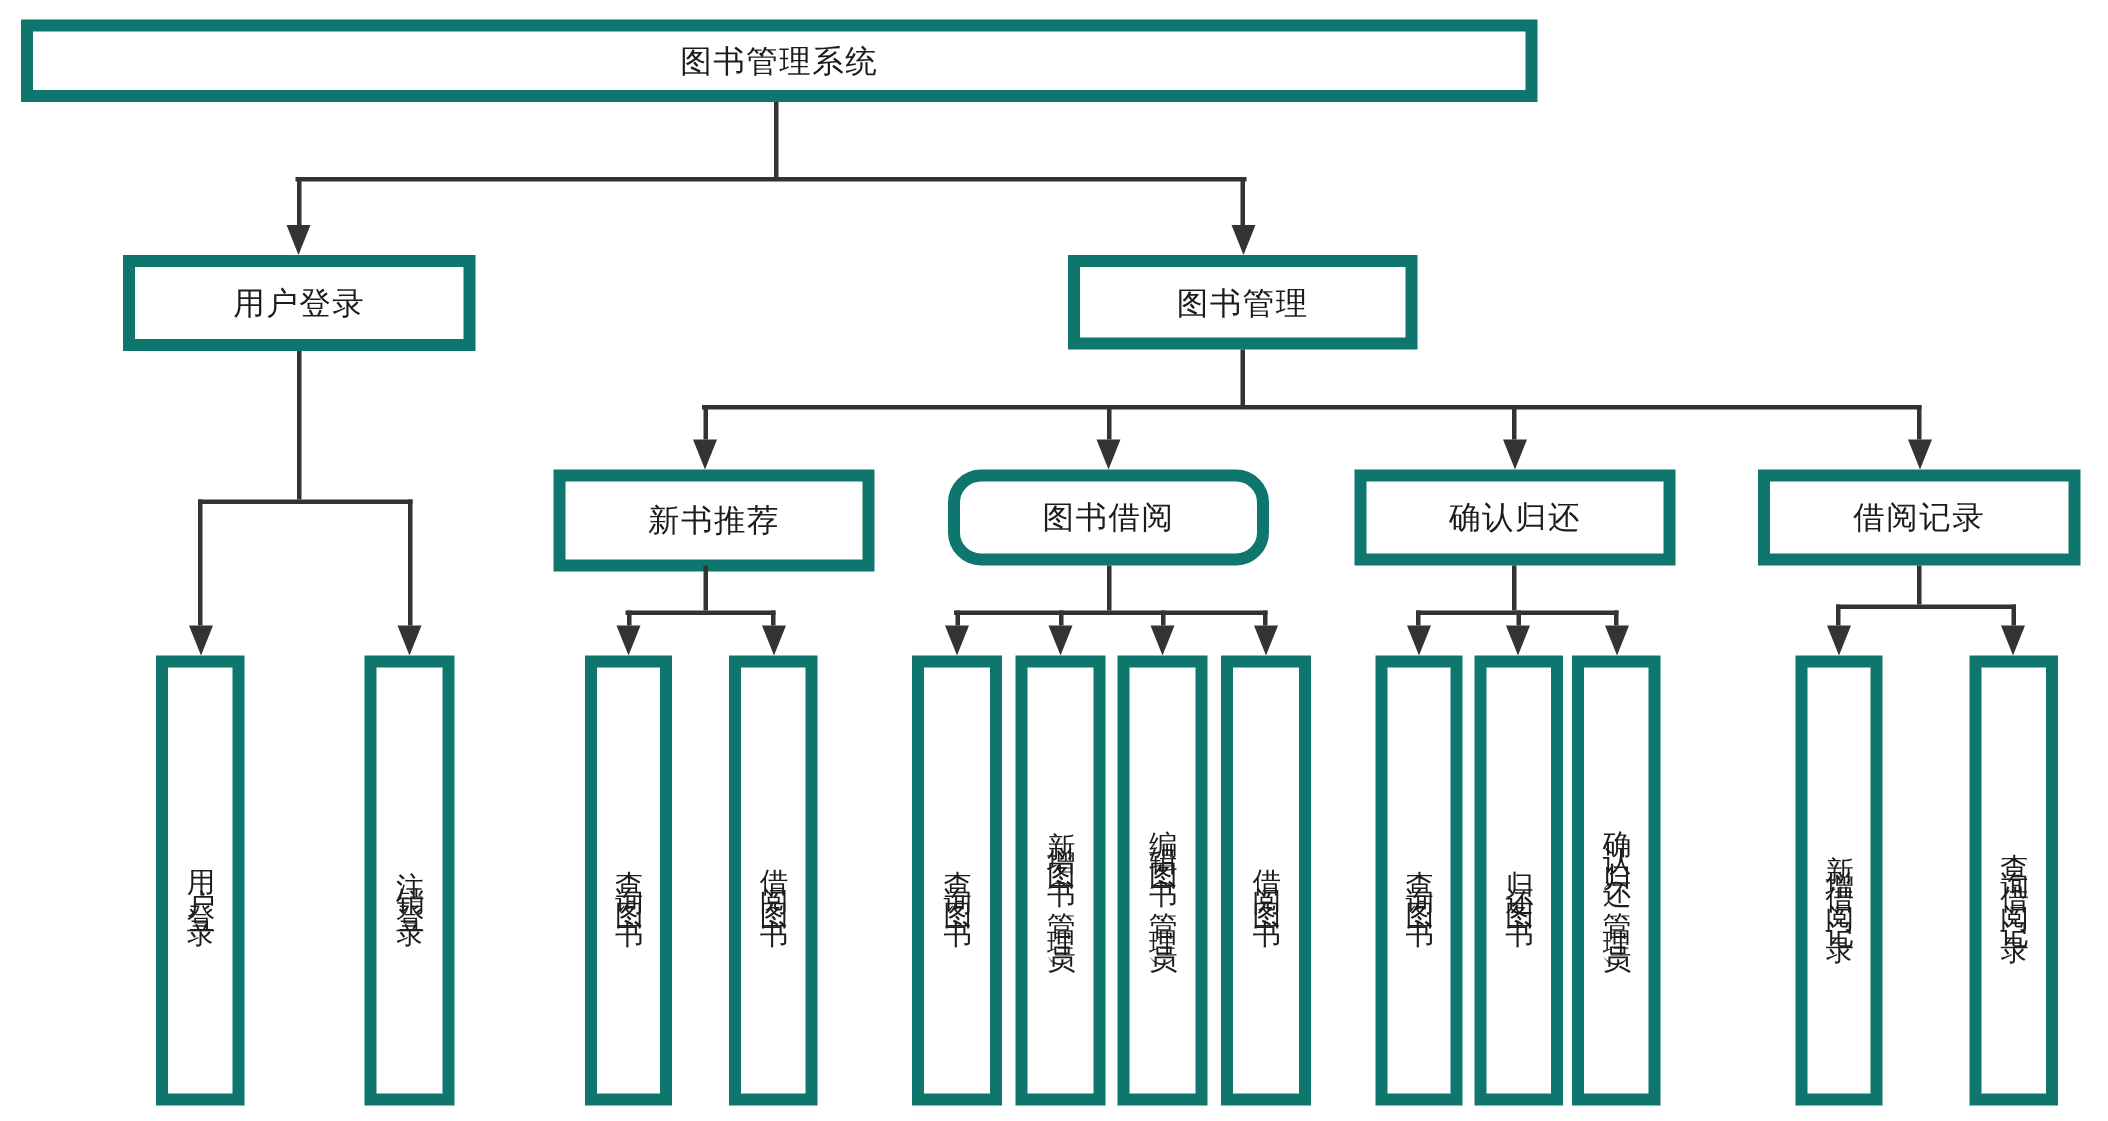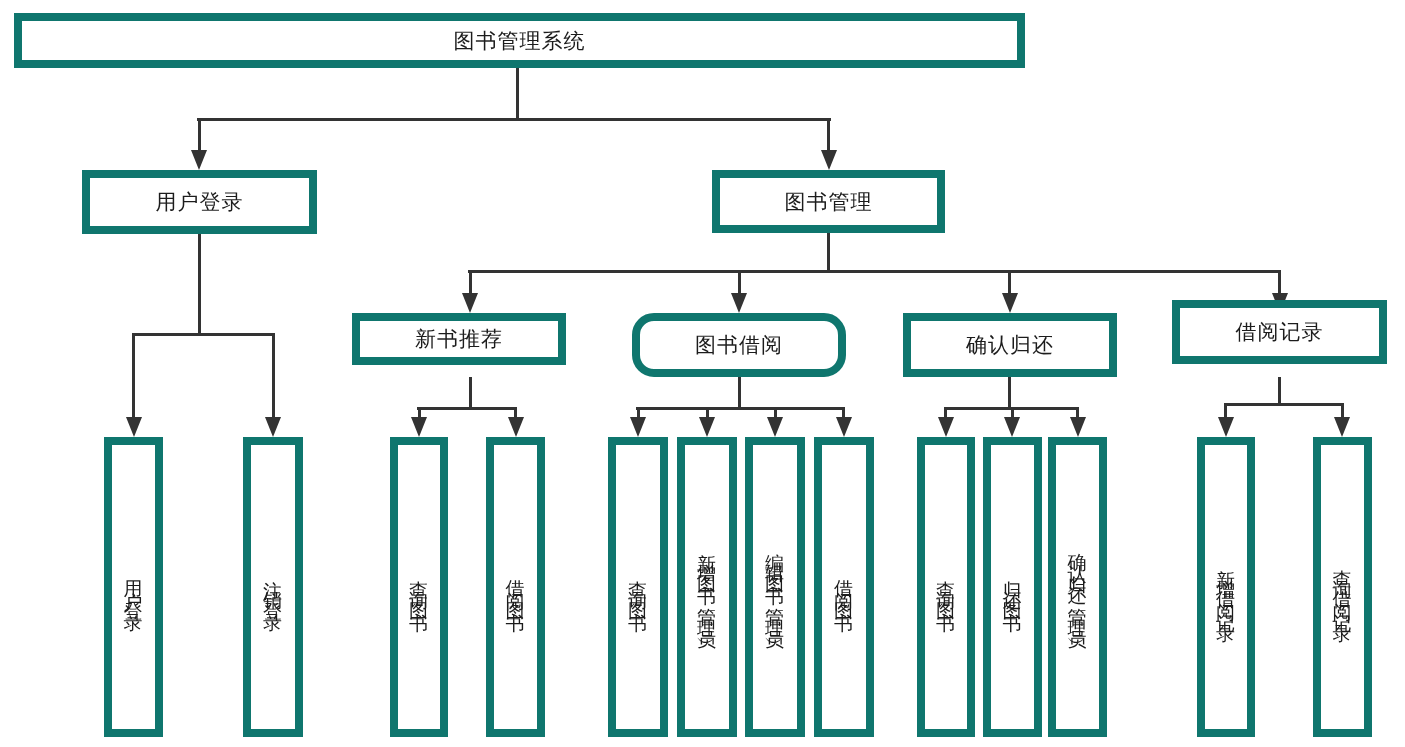--- a/index.html
+++ b/index.html
@@ -86,30 +86,30 @@
   <div class="hline" style="left:468px;top:270px;width:813px;"></div>
   <div class="vline" style="left:469px;top:270px;height:23px;"></div>
   <div class="arrow" style="left:462px;top:293px;"></div>
   <div class="vline" style="left:738px;top:270px;height:23px;"></div>
   <div class="arrow" style="left:731px;top:293px;"></div>
   <div class="vline" style="left:1008px;top:270px;height:23px;"></div>
   <div class="arrow" style="left:1002px;top:293px;"></div>
   <div class="vline" style="left:1278px;top:270px;height:23px;"></div>
   <div class="arrow" style="left:1272px;top:293px;"></div>
 
-  <div class="box" style="left:352px;top:313px;width:214px;height:52px;">
+  <div class="box" style="left:369px;top:313px;width:214px;height:68px;">
     <span class="h-label">新书推荐</span>
   </div>
   <div class="box" style="left:632px;top:313px;width:214px;height:64px;border-radius:22px;">
     <span class="h-label">图书借阅</span>
   </div>
   <div class="box" style="left:903px;top:313px;width:214px;height:64px;">
     <span class="h-label">确认归还</span>
   </div>
-  <div class="box" style="left:1172px;top:300px;width:215px;height:64px;">
+  <div class="box" style="left:1172px;top:313px;width:215px;height:64px;">
     <span class="h-label">借阅记录</span>
   </div>
 
   <div class="vline" style="left:469px;top:377px;height:30px;"></div>
   <div class="hline" style="left:417px;top:407px;width:100px;"></div>
   <div class="vline" style="left:418px;top:407px;height:10px;"></div>
   <div class="arrow" style="left:411px;top:417px;"></div>
   <div class="vline" style="left:514px;top:407px;height:10px;"></div>
   <div class="arrow" style="left:508px;top:417px;"></div>
 

